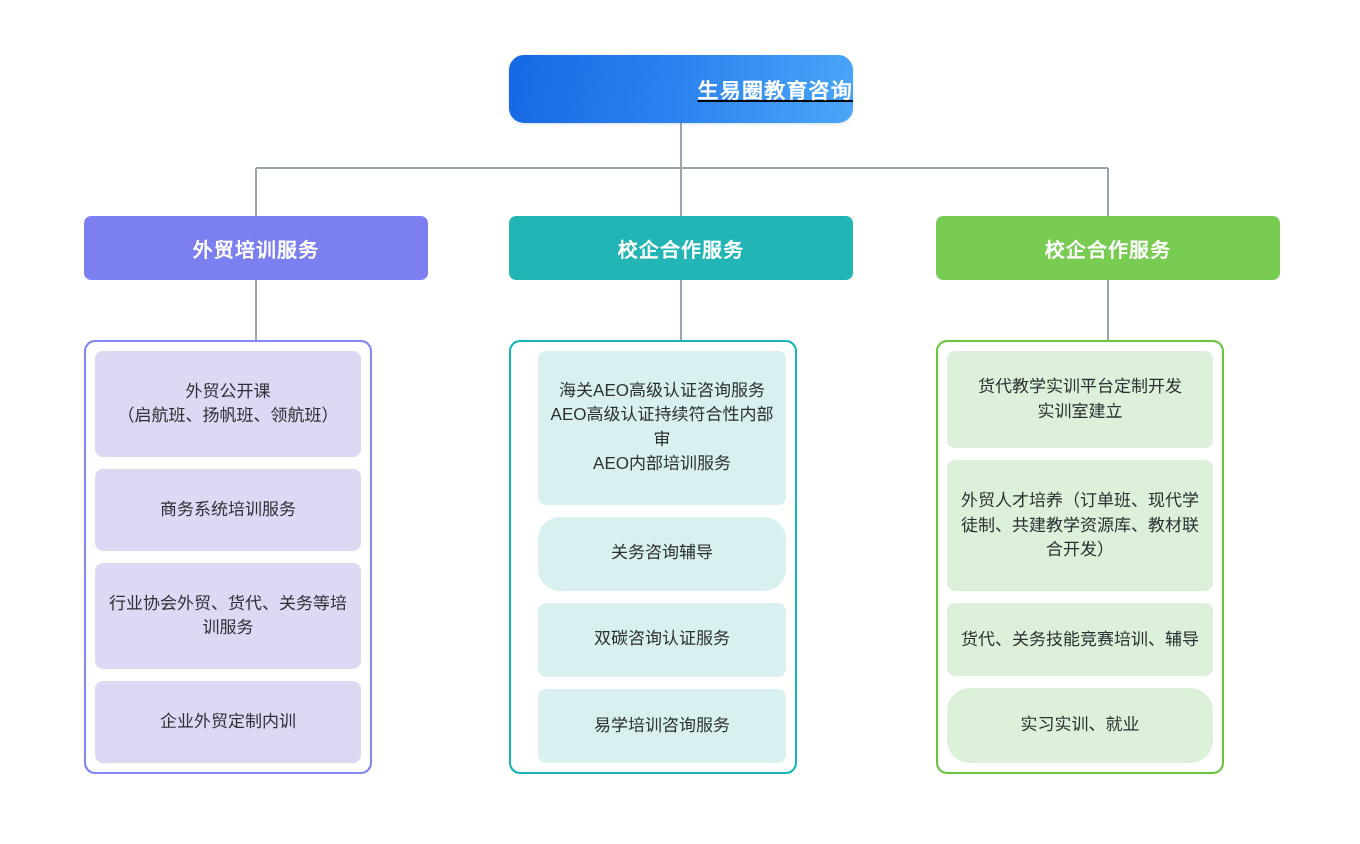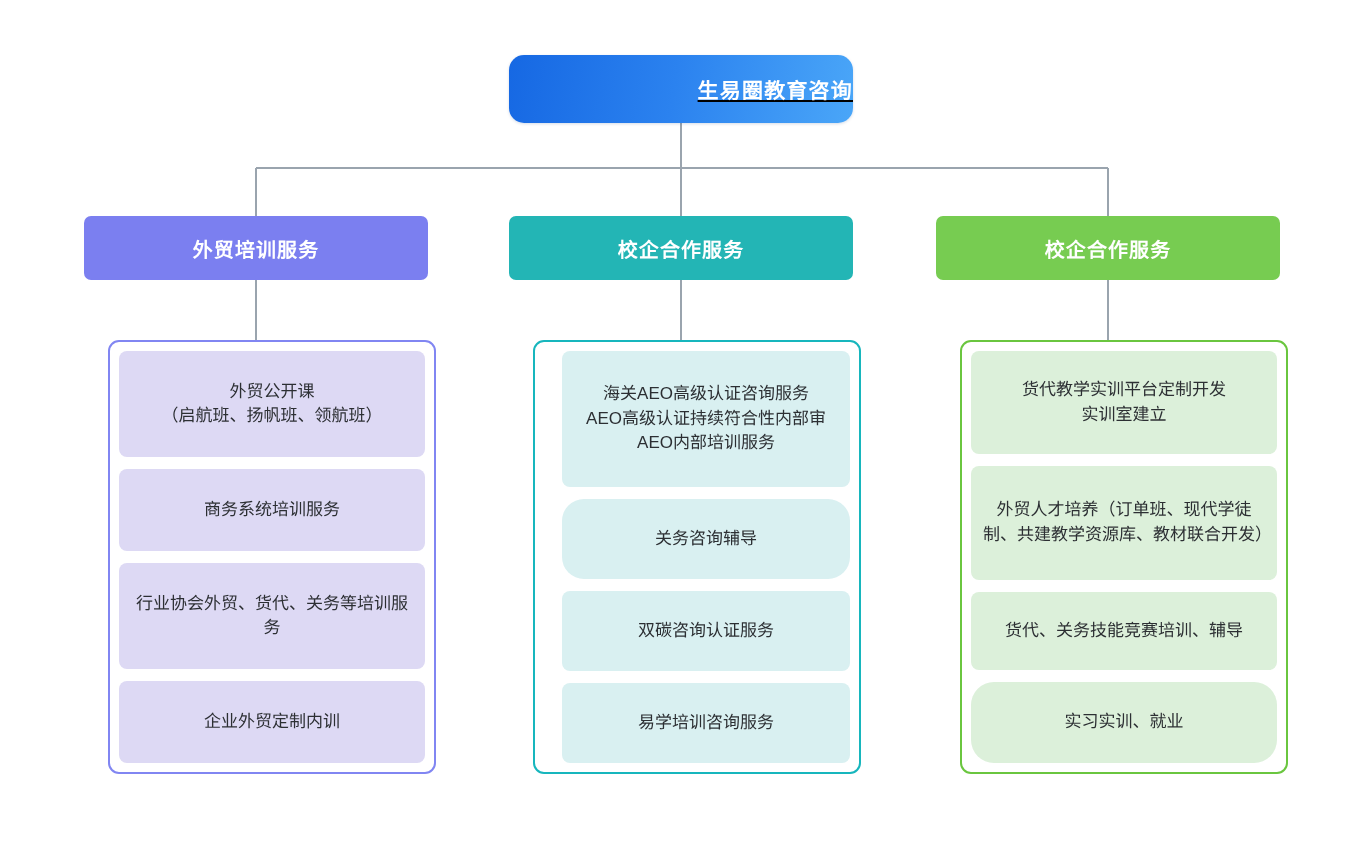--- a/index.html
+++ b/index.html
@@ -85,31 +85,30 @@
   }
 
   .col-1 .cat-header { background: #7b7ff0; }
   .col-2 .cat-header { background: #23b5b5; }
   .col-3 .cat-header { background: #77cc51; }
 
   
   .items-box {
     position: absolute;
     top: 124px;          
-    width: 328px;
+    width: 288px;
     height: 434px;       
     box-sizing: border-box;
     border: 2px solid #7b7ff0;
     border-radius: 11px;
     background: #ffffff;
     padding: 9px 9px;
     display: flex;
     flex-direction: column;
     justify-content: space-between;
-    margin-left: 24px;
   }
   .col-1 .items-box { border-color: #8186f2; }
   .col-2 .items-box { border-color: #17b6bd; padding-left: 27px; }
   .col-3 .items-box { border-color: #6ac63f; }
 
   
   .item-card {
     box-sizing: border-box;
     border-radius: 8px;
     display: flex;

